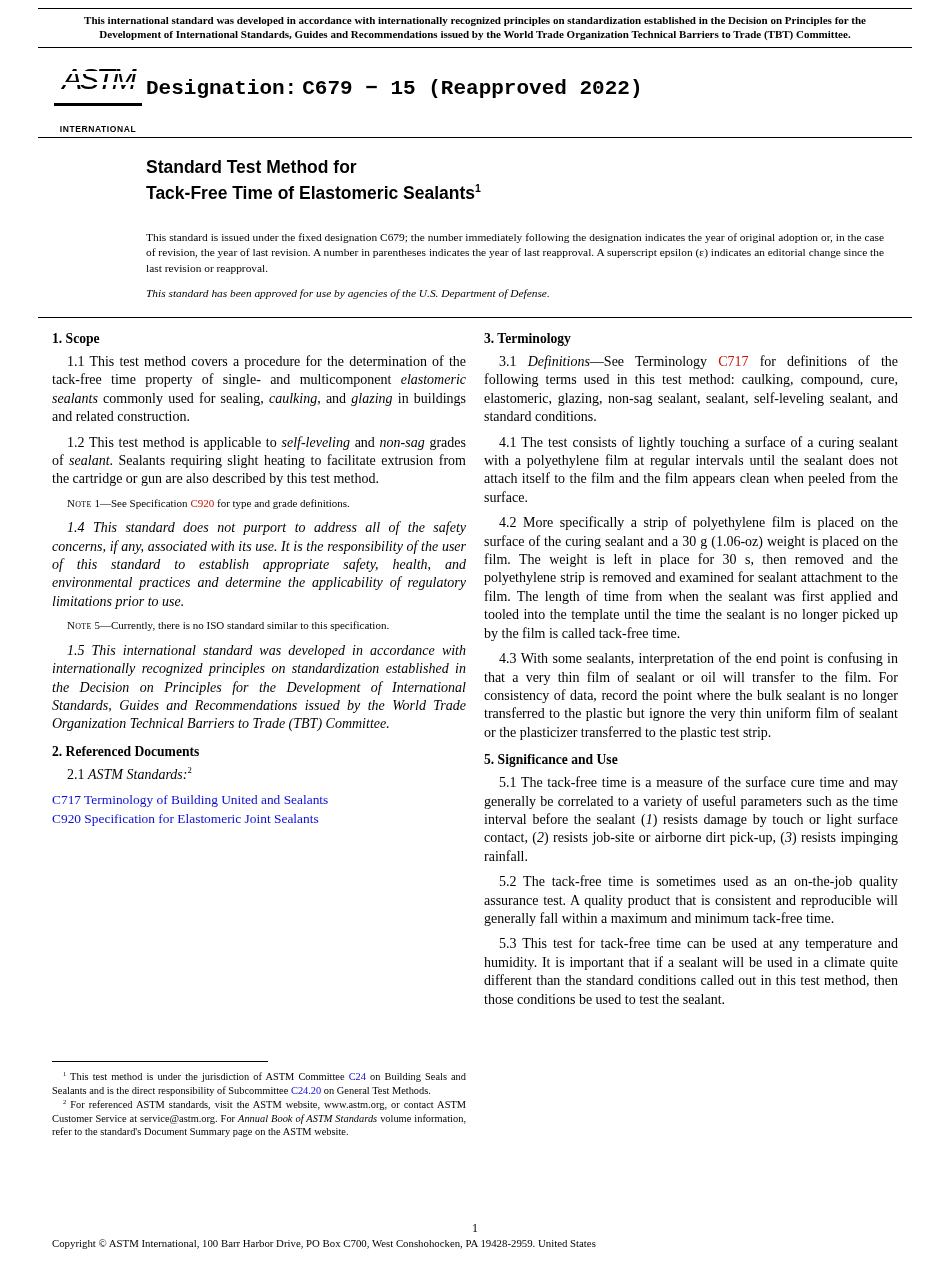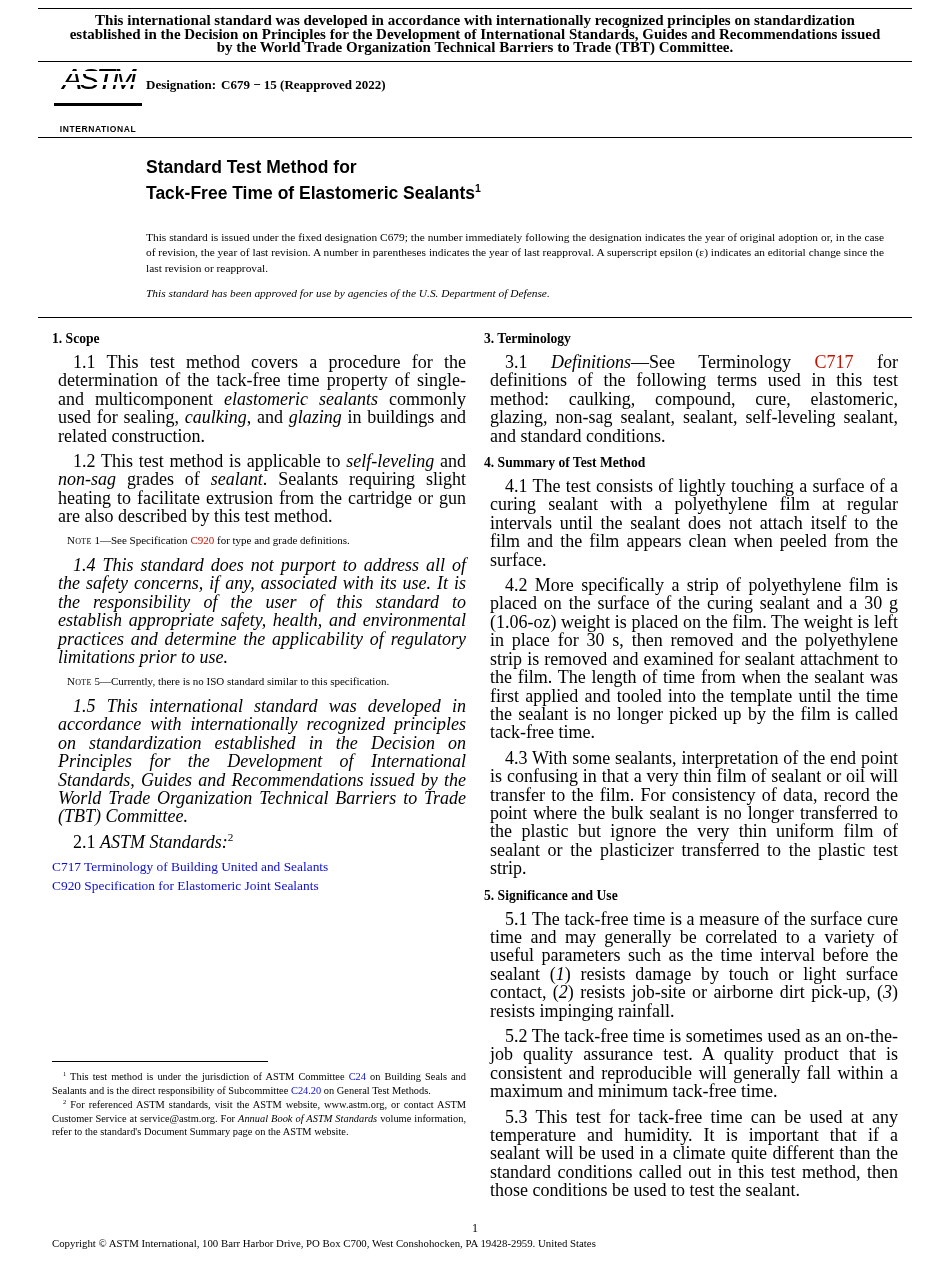--- a/index.html
+++ b/index.html
@@ -12,21 +12,21 @@
     overflow: hidden;
   }
   .rule { position: absolute; left: 38px; right: 38px; border-top: 1px solid #000; }
   .rule-1 { top: 137px; }
   .rule-2 { top: 317px; }
 
   .top-notice {
     position: absolute; left: 38px; right: 38px; top: 8px;
     border-top: 1.4px solid #000; border-bottom: 1.4px solid #000;
     padding: 5px 30px 6px;
-    font-weight: bold; font-size: 15px; line-height: 13.6px;
+    font-weight: bold; font-size: 11px; line-height: 13.6px;
     text-align: center;
   }
 
   .logo { position: absolute; left: 54px; top: 56px; width: 88px; text-align: center; }
   .logo-astm {
     font-family: "Liberation Sans", sans-serif; font-style: italic; font-weight: normal;
     font-size: 30px; line-height: 46px; letter-spacing: -3px; position: relative;
   }
   .logo-astm::before, .logo-astm::after {
     content: ""; position: absolute; left: 2px; right: 2px; height: 2.5px; background: #fff;
@@ -34,21 +34,21 @@
   .logo-astm::before { top: 15px; }
   .logo-astm::after  { top: 26px; }
   .logo-intl {
     font-family: "Liberation Sans", sans-serif; font-weight: bold;
     font-size: 8.5px; letter-spacing: 0.6px;
     border-top: 3px solid #000; margin-top: 1px; padding-top: 18px;
   }
 
   .designation {
     position: absolute; left: 146px; top: 77px;
-    font-family: Liberation Serif, serif; font-weight: bold; font-size: 13px;
+    font-family: Liberation Mono, monospace; font-weight: bold; font-size: 21px;
   }
   .designation .desig-value { margin-left: 5px; }
 
   .title-block {
     position: absolute; left: 146px; top: 155px;
     font-family: "Liberation Sans", sans-serif; font-weight: bold;
     font-size: 17.5px; line-height: 25.5px;
   }
   .title-block sup { font-size: 0.6em; }
 
@@ -64,21 +64,21 @@
   .columns {
     position: absolute; left: 52px; top: 331px; width: 846px; height: 808px;
     display: flex; gap: 18px;
   }
   .col { flex: 1; min-width: 0; }
   .col-left { display: flex; flex-direction: column; }
 
   .blk { margin: 0 0 7px; }
   .blocks .blk:first-child { margin-top: 0; }
   .blk-h   { font-weight: bold; font-size: 13.6px; margin: 10px 0 6px; }
-  .blk-p   { font-size: 18px; line-height: 18.4px; text-align: justify; text-indent: 15px; margin-left: 6px; }
+  .blk-p   { font-size: 14px; line-height: 18.4px; text-align: justify; text-indent: 15px; }
   .blk-note{ font-size: 11px; line-height: 14.4px; text-align: justify; text-indent: 15px; margin: 5px 0 9px; }
   .blk-ref { font-size: 13.4px; line-height: 18.6px; padding-left: 20px; text-indent: -20px; margin: 0; }
   .blk-fn  { font-size: 10.4px; line-height: 13.7px; text-align: justify; text-indent: 11px; margin: 0; }
 
   .footnotes { margin-top: auto; }
   .fn-rule { width: 216px; border-top: 1px solid #000; margin: 10px 0 8px; }
 
   sup { font-size: 0.62em; line-height: 0; vertical-align: super; }
   .s-i  { font-style: italic; }
   .s-sc { font-variant: small-caps; letter-spacing: 0.3px; }
@@ -126,37 +126,37 @@
   <div class="columns">
     <div class="col col-left">
       <div class="blocks">
           <div class="blk blk-h"><span>1. Scope</span></div>
           <div class="blk blk-p"><span>1.1 This test method covers a procedure for the determination of the tack-free time property of single- and multicomponent </span><span class="s-i">elastomeric sealants</span><span> commonly used for sealing, </span><span class="s-i">caulking</span><span>, and </span><span class="s-i">glazing</span><span> in buildings and related construction.</span></div>
           <div class="blk blk-p"><span>1.2 This test method is applicable to </span><span class="s-i">self-leveling</span><span> and </span><span class="s-i">non-sag</span><span> grades of </span><span class="s-i">sealant</span><span>. Sealants requiring slight heating to facilitate extrusion from the cartridge or gun are also described by this test method.</span></div>
           <div class="blk blk-note"><span class="s-sc">Note</span><span> 1—See Specification </span><span class="s-rl">C920</span><span> for type and grade definitions.</span></div>
           <div class="blk blk-p"><span class="s-i">1.4 This standard does not purport to address all of the safety concerns, if any, associated with its use. It is the responsibility of the user of this standard to establish appropriate safety, health, and environmental practices and determine the applicability of regulatory limitations prior to use.</span></div>
           <div class="blk blk-note"><span class="s-sc">Note</span><span> 5—Currently, there is no ISO standard similar to this specification.</span></div>
           <div class="blk blk-p"><span class="s-i">1.5 This international standard was developed in accordance with internationally recognized principles on standardization established in the Decision on Principles for the Development of International Standards, Guides and Recommendations issued by the World Trade Organization Technical Barriers to Trade (TBT) Committee.</span></div>
+          <div class="blk blk-h"><span>2. Referenced Documents</span></div>
           <div class="blk blk-p"><span>2.1 </span><span class="s-i">ASTM Standards:</span><sup>2</sup></div>
           <div class="blk blk-ref"><span class="s-bl">C717 Terminology of Building United and Sealants</span></div>
           <div class="blk blk-ref"><span class="s-bl">C920 Specification for Elastomeric Joint Sealants</span></div>
         </div>
       <div class="footnotes">
         <div class="fn-rule"></div>
         <div class="blocks">
             <div class="blk blk-fn"><sup>1</sup><span> This test method is under the jurisdiction of ASTM Committee </span><span class="s-bl">C24</span><span> on Building Seals and Sealants and is the direct responsibility of Subcommittee </span><span class="s-bl">C24.20</span><span> on General Test Methods.</span></div>
             <div class="blk blk-fn"><sup>2</sup><span> For referenced ASTM standards, visit the ASTM website, www.astm.org, or contact ASTM Customer Service at service@astm.org. For </span><span class="s-i">Annual Book of ASTM Standards</span><span> volume information, refer to the standard's Document Summary page on the ASTM website.</span></div>
           </div>
       </div>
     </div>
     <div class="col col-right">
       <div class="blocks">
           <div class="blk blk-h"><span>3. Terminology</span></div>
           <div class="blk blk-p"><span>3.1 </span><span class="s-i">Definitions</span><span>—See Terminology </span><span class="s-rl">C717</span><span> for definitions of the following terms used in this test method: caulking, compound, cure, elastomeric, glazing, non-sag sealant, sealant, self-leveling sealant, and standard conditions.</span></div>
-          <div class="blk blk-h"><span>4. Summary of Test Method</span></div>
           <div class="blk blk-p"><span>4.1 The test consists of lightly touching a surface of a curing sealant with a polyethylene film at regular intervals until the sealant does not attach itself to the film and the film appears clean when peeled from the surface.</span></div>
           <div class="blk blk-p"><span>4.2 More specifically a strip of polyethylene film is placed on the surface of the curing sealant and a 30 g (1.06-oz) weight is placed on the film. The weight is left in place for 30 s, then removed and the polyethylene strip is removed and examined for sealant attachment to the film. The length of time from when the sealant was first applied and tooled into the template until the time the sealant is no longer picked up by the film is called tack-free time.</span></div>
           <div class="blk blk-p"><span>4.3 With some sealants, interpretation of the end point is confusing in that a very thin film of sealant or oil will transfer to the film. For consistency of data, record the point where the bulk sealant is no longer transferred to the plastic but ignore the very thin uniform film of sealant or the plasticizer transferred to the plastic test strip.</span></div>
           <div class="blk blk-h"><span>5. Significance and Use</span></div>
           <div class="blk blk-p"><span>5.1 The tack-free time is a measure of the surface cure time and may generally be correlated to a variety of useful parameters such as the time interval before the sealant (</span><span class="s-i">1</span><span>) resists damage by touch or light surface contact, (</span><span class="s-i">2</span><span>) resists job-site or airborne dirt pick-up, (</span><span class="s-i">3</span><span>) resists impinging rainfall.</span></div>
           <div class="blk blk-p"><span>5.2 The tack-free time is sometimes used as an on-the-job quality assurance test. A quality product that is consistent and reproducible will generally fall within a maximum and minimum tack-free time.</span></div>
           <div class="blk blk-p"><span>5.3 This test for tack-free time can be used at any temperature and humidity. It is important that if a sealant will be used in a climate quite different than the standard conditions called out in this test method, then those conditions be used to test the sealant.</span></div>
         </div>
     </div>
   </div>

